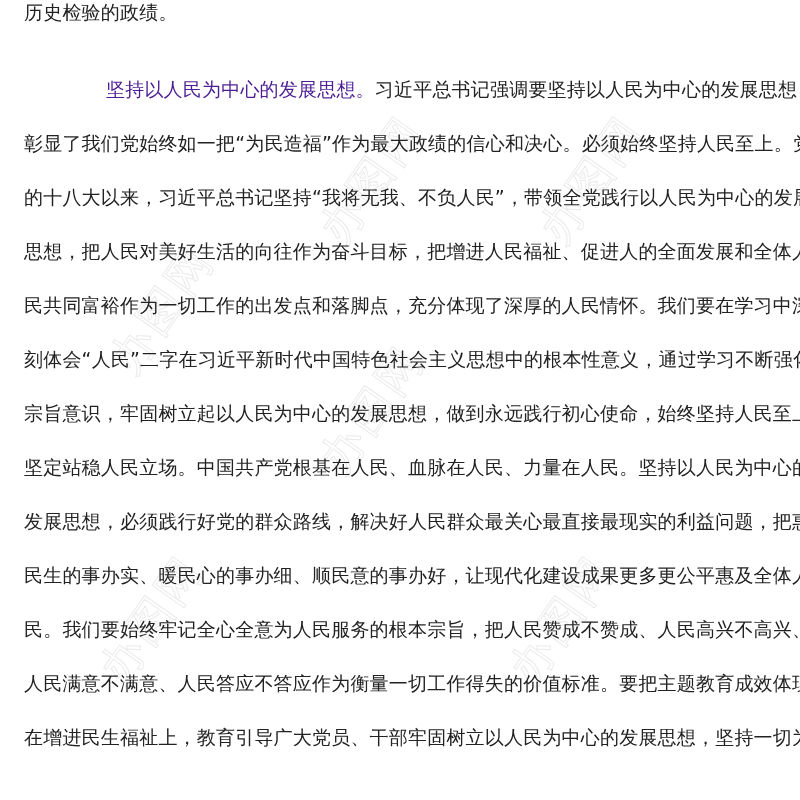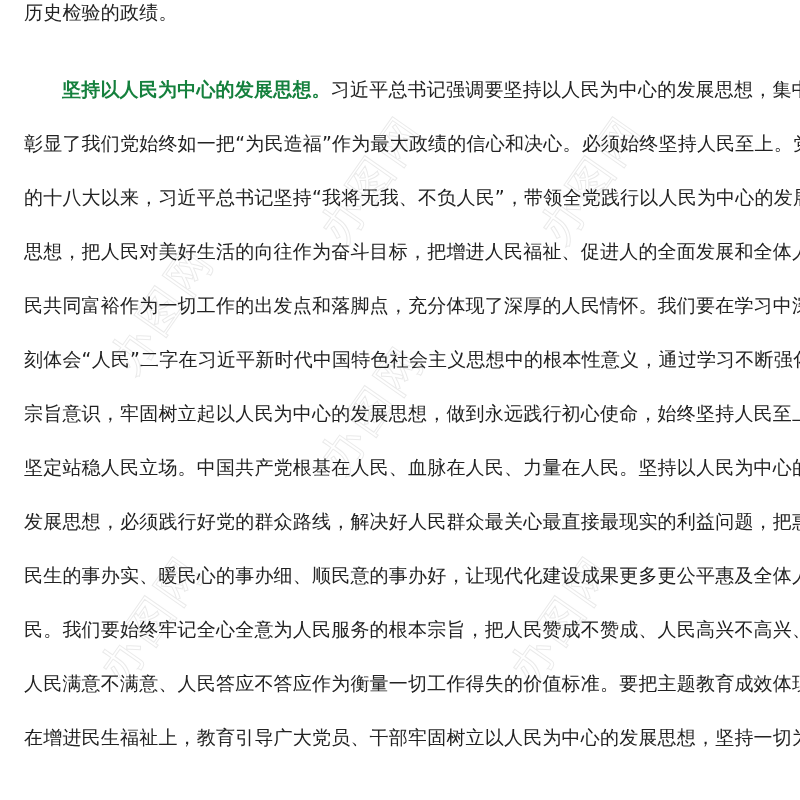--- a/index.html
+++ b/index.html
@@ -34,22 +34,23 @@
       color: #222222;
     }
     .line.last {
       text-align-last: left;
     }
     .line.indent {
       left: 62px;
       width: 720px;
     }
     .lead-bold {
-      font-weight: bold;
-      color: #15803d;
+      font-weight: normal;
+      color: #4c1d95;
+      margin-left: 44px;
     }
     .watermark {
       position: absolute;
       font-size: 44px;
       font-weight: normal;
       color: rgba(150,150,150,0.10);
       transform: rotate(-55deg);
       transform-origin: center center;
       white-space: nowrap;
       pointer-events: none;

